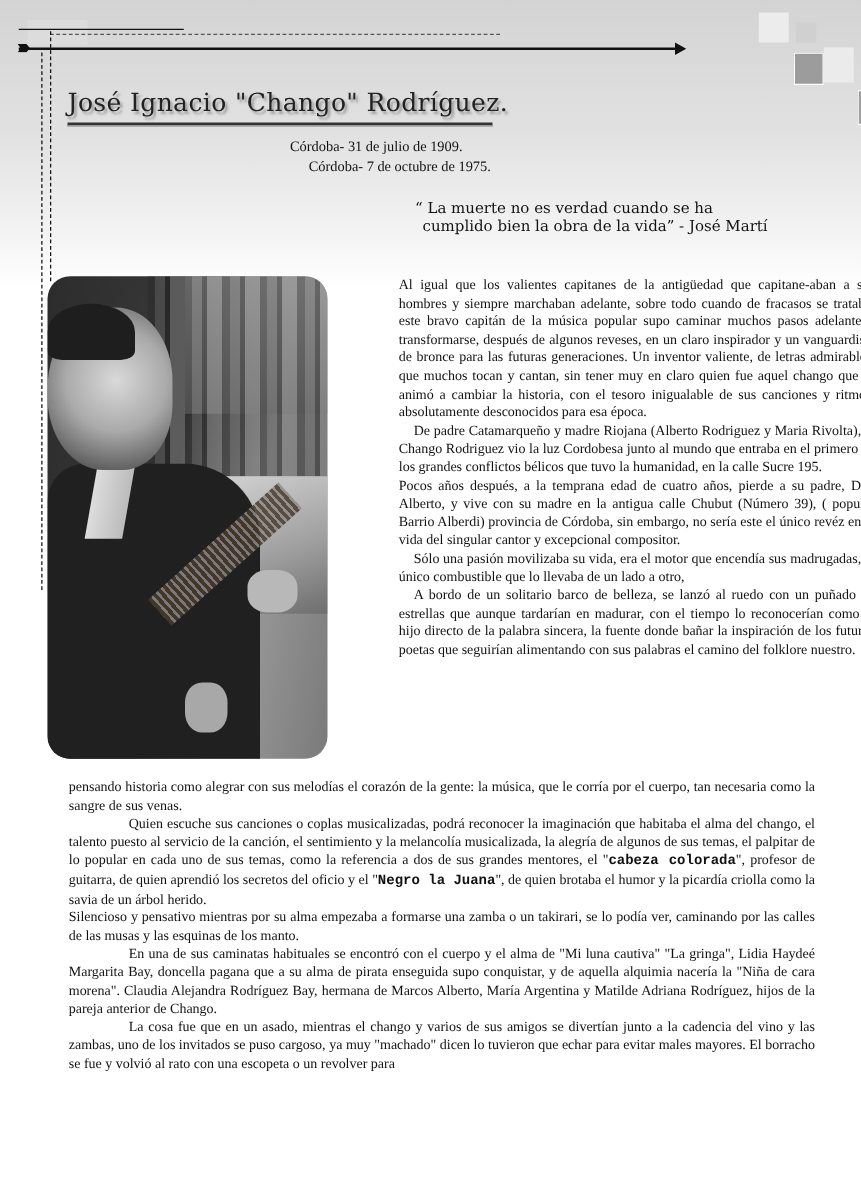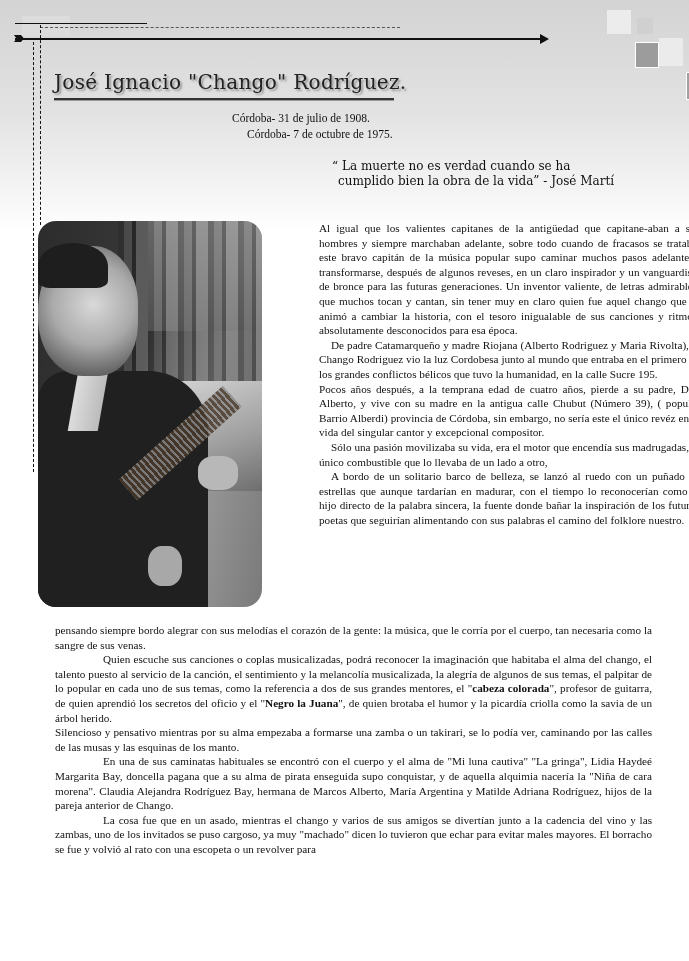--- a/index.html
+++ b/index.html
@@ -56,21 +56,21 @@
   .photo .guitar { position:absolute; left:90px; top:255px; width:140px; height:28px; background: repeating-linear-gradient(90deg, #4a3a2a 0 3px, #8a8a8a 3px 5px); transform: rotate(-42deg); transform-origin:left center; opacity:0.85; }
   .photo .hand { position:absolute; left:160px; top:235px; width:40px; height:34px; border-radius:40%; background:#b8b8b8; }
   .photo .hand2 { position:absolute; left:110px; top:325px; width:34px; height:40px; border-radius:40%; background:#a8a8a8; }
 
   .body-text { font-family:"Liberation Serif","DejaVu Serif",serif; font-size:11.2px; line-height:14.6px; color:#111; text-align:justify; }
   .col-right { left:271px; top:221px; width:381px;margin-left:48px; }
   .col-full { left:55px; width:597px; }
   .col-right p, .col-full p { margin:0; }
   .indent-small { text-indent:12px; }
   .indent-big { text-indent:48px; }
-  b { font-weight:bold; }
+  b { font-weight:bold;font-family:Liberation Mono, monospace; }
 </style>
 </head>
 <body>
 
 <div class="abs top-shade"></div>
 <div class="abs top-solid"></div>
 <div class="abs top-dashed"></div>
 <div class="abs arrow-tail"></div>
 <div class="abs arrow-line"></div>
 <div class="abs arrow-head"></div>
@@ -79,21 +79,21 @@
 
 <div class="sq sq1"></div>
 <div class="sq sq2"></div>
 <div class="sq sq3"></div>
 <div class="sq sq4"></div>
 <div class="sq sq5"></div>
 
 <div class="abs title">José Ignacio "Chango" Rodríguez.</div>
 <div class="abs title-rule"></div>
 
-<div class="abs dates date1">Córdoba-  31 de julio de 1908.</div>
+<div class="abs dates date1">Córdoba-  31 de julio de 1909.</div>
 <div class="abs dates date2">Córdoba-  7 de octubre de 1975.</div>
 
 <div class="abs quote quote1">“ La muerte no es verdad cuando se ha</div>
 <div class="abs quote quote2">cumplido bien la obra de la vida” - José Martí</div>
 
 <div class="abs photo" title="Portrait of Chango Rodríguez playing guitar">
   <div class="sky"></div>
   <div class="trees"></div>
   <div class="path"></div>
   <div class="body"></div>
@@ -107,18 +107,18 @@
 
 <div class="abs body-text col-right">
   <p>Al igual que los valientes capitanes de la antigüedad que capitane-aban a sus hombres y siempre marchaban adelante, sobre todo cuando de fracasos se trataba, este bravo capitán de la música popular supo caminar muchos pasos adelante y transformarse, después de algunos reveses, en un claro inspirador y un vanguardista de bronce para las futuras generaciones. Un  inventor valiente, de letras admirables, que muchos tocan y cantan, sin tener muy en claro quien fue aquel chango que se animó a cambiar la historia, con el tesoro inigualable de sus canciones y ritmos, absolutamente desconocidos para esa época.</p>
   <p class="indent-small">De padre Catamarqueño y madre Riojana (Alberto Rodriguez y Maria Rivolta), el Chango Rodriguez vio la luz Cordobesa junto al mundo que entraba en el primero de los grandes conflictos bélicos que tuvo la humanidad, en la calle Sucre 195.</p>
   <p>Pocos años después, a la temprana edad de cuatro años, pierde a su padre, Don Alberto, y vive con su madre en la antigua calle Chubut (Número 39), ( popular Barrio Alberdi) provincia de Córdoba, sin embargo, no sería este el único revéz en la vida del singular cantor y excepcional compositor.</p>
   <p class="indent-small">Sólo una pasión movilizaba su vida, era el motor que encendía sus madrugadas, el único combustible que lo llevaba de un lado a otro,</p>
   <p class="indent-small">A bordo de un solitario barco de belleza, se lanzó al ruedo con un puñado de estrellas que aunque tardarían en madurar, con el tiempo lo reconocerían como el hijo directo de la palabra sincera, la fuente donde bañar la inspiración de los futuros poetas que seguirían alimentando con sus palabras el camino del folklore nuestro.</p>
 </div>
 
 <div class="abs body-text col-full" style="top:623px;">
-  <p>pensando siempre bordo alegrar con sus melodías el corazón de la gente: la música, que le corría por el cuerpo, tan necesaria como la sangre de sus venas.</p>
+  <p>pensando historia como alegrar con sus melodías el corazón de la gente: la música, que le corría por el cuerpo, tan necesaria como la sangre de sus venas.</p>
   <p class="indent-big"><span>Quien escuche sus canciones o coplas musicalizadas, podrá reconocer la imaginación que habitaba el alma del chango, el talento puesto al servicio de la canción, el sentimiento y la melancolía musicalizada, la alegría de algunos de sus temas, el palpitar de lo popular en cada uno de sus temas, como la referencia a dos de sus grandes mentores, el "</span><b>cabeza colorada</b><span>", profesor de guitarra, de quien aprendió los secretos del oficio y el "</span><b>Negro la Juana</b><span>", de quien brotaba el humor y la picardía criolla como la savia de un árbol herido.</span></p>
   <p>Silencioso y pensativo mientras por su alma empezaba a formarse una zamba o un takirari, se lo podía ver, caminando por las calles de las musas y las esquinas de los manto.</p>
   <p class="indent-big">En una de sus caminatas habituales se encontró con el cuerpo y el alma de "Mi luna cautiva" "La gringa", Lidia Haydeé Margarita Bay, doncella pagana que a su alma de pirata enseguida supo conquistar, y de aquella alquimia nacería la "Niña de cara morena". Claudia Alejandra Rodríguez Bay, hermana de Marcos Alberto, María Argentina y Matilde Adriana Rodríguez, hijos de la pareja anterior de Chango.</p>
   <p class="indent-big">La cosa fue que en un asado, mientras el chango y varios de sus amigos se divertían junto a la cadencia del vino y las zambas, uno de los invitados se puso cargoso, ya muy "machado" dicen lo tuvieron que echar para evitar males mayores. El borracho se fue y volvió al rato con una escopeta o un revolver para</p>
 </div>
 
 </body></html>

